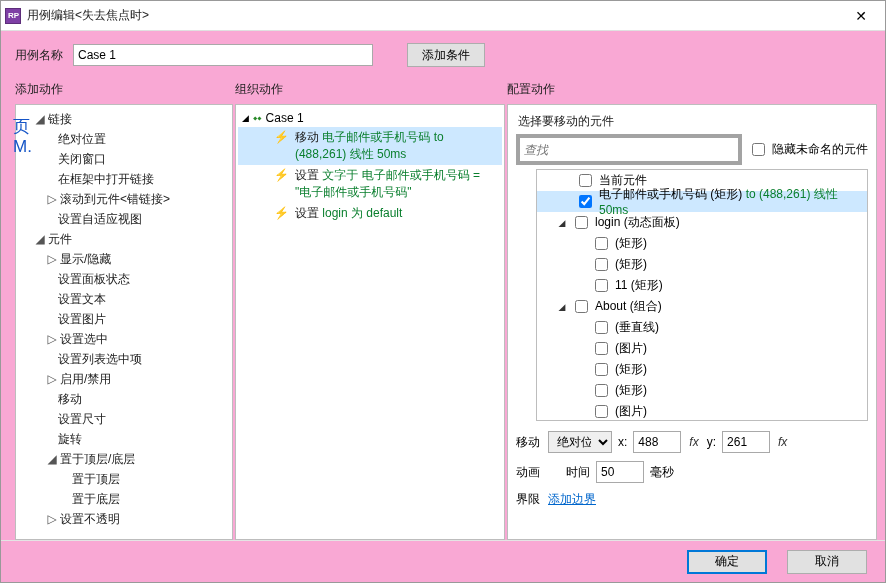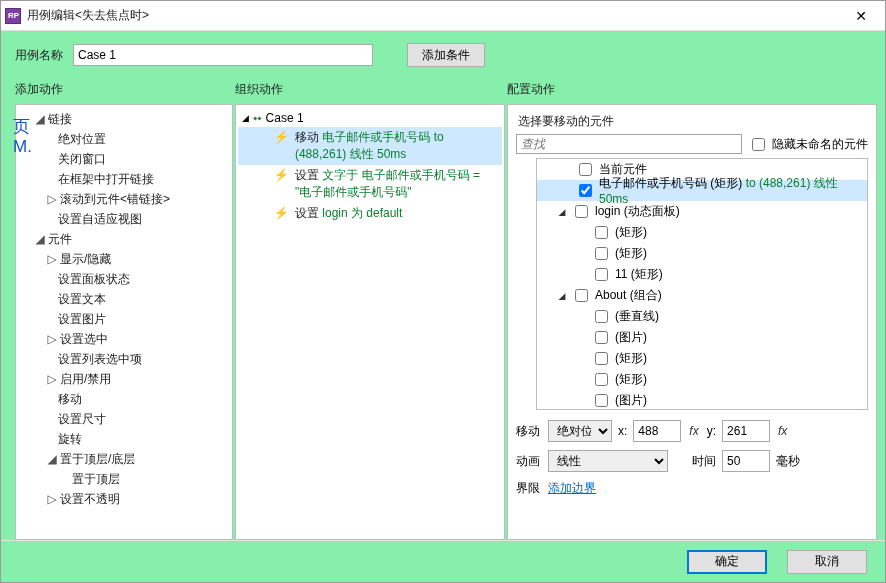--- a/index.html
+++ b/index.html
@@ -1,17 +1,17 @@
 <!DOCTYPE html>
 <html><head>
 <meta charset="utf-8">
 <style>
   * { box-sizing: border-box; font-family: "Microsoft YaHei", "Segoe UI", Tahoma, sans-serif; font-size: 12px; }
   body { margin: 0; background: #fff; }
-  .dialog { width: 886px; height: 583px; border: 1px solid #999; background: #86efac; display: flex; flex-direction: column; position: relative; }
+  .dialog { width: 886px; height: 583px; border: 1px solid #999; background: #f9a8d4; display: flex; flex-direction: column; position: relative; }
   .titlebar { height: 30px; background: #fff; border-bottom: 1px solid #e0e0e0; display: flex; align-items: center; padding: 0 4px; }
   .titlebar .icon { width: 16px; height: 16px; background: #7e3fa5; border: 1px solid #5d2d7a; margin-right: 6px; position: relative; }
   .titlebar .icon::after { content:"RP"; position:absolute; color:#fff; font-size:8px; font-weight:bold; left:2px; top:2px; }
   .titlebar .title { flex: 1; color: #222; }
   .titlebar .close { width: 40px; height: 28px; display:flex; align-items:center; justify-content:center; color:#000; font-size:14px; }
 
   .toprow { display:flex; align-items:center; gap:8px; padding:12px 14px 10px 14px; }
   .toprow label { color:#222; margin-right:2px; }
   .toprow input[type=text] { height:22px; border:1px solid #a9a9a9; padding:2px 4px; }
   .toprow .casein { width:300px; }
@@ -41,21 +41,21 @@
 
   .action { display:flex; align-items:flex-start; gap:6px; padding:2px 6px 2px 36px; line-height:17px; }
   .action.sel { background:#cde8ff; }
   .bolt { color:#999; }
   .action .txt { color:#222; }
   .green { color:#0a7f2e; }
 
   
   .sect-title { color:#222; padding:2px 0 4px 2px; }
   .searchrow { display:flex; align-items:center; gap:6px; margin-bottom:4px; }
-  .searchrow input { flex:1; height:20px; border:1px solid #a3a3a3; padding:2px 4px; color:#888; font-style:italic; }
+  .searchrow input { flex:1; height:31px; border:4px solid #a3a3a3; padding:2px 4px; color:#888; font-style:italic; }
   .chk { display:inline-flex; align-items:center; gap:4px; }
   .chk input { width:13px; height:13px; }
 
   .widlist { border:1px solid #bdbdbd; height:252px; overflow:auto;margin-left:20px; }
   .widlist .row { display:flex; align-items:center; height:21px; padding:0 4px; gap:4px; }
   .widlist .row.sel { background:#cde8ff; }
   .widlist .exp { width:10px; color:#333; font-size:9px; text-align:center; }
   .widlist .indent1 { padding-left:20px; }
   .widlist .indent2 { padding-left:38px; }
   .widlist .indent3 { padding-left:54px; }
@@ -168,20 +168,24 @@
                 <span>旋转</span>
               </li>
               <li>
                 <span class="ex">◢</span>
                 <span>置于顶层/底层</span>
               </li>
               <ul>
                 <li>
                   <span class="sp"></span>
                   <span>置于顶层</span>
+                </li>
+                <li>
+                  <span class="sp"></span>
+                  <span>置于底层</span>
                 </li>
               </ul>
               <li>
                 <span class="ex">▷</span>
                 <span>设置不透明</span>
               </li>
             </ul>
         </ul>
       </div>
     </div>
@@ -282,21 +286,20 @@
             <span>x:</span>
             <input type="text" class="small" value="488" style="">
             <span class="fxbtn">fx</span>
             <span>y:</span>
             <input type="text" class="small" value="261" style="">
             <span class="fxbtn">fx</span>
           </div>
 
           <span>动画</span>
           <div class="line">
-            <select style="width:120px;"><option>线性</option></select>
             <span style="flex:0 0 12px"></span>
             <span>时间</span>
             <input type="text" class="small" value="50" style="">
             <span>毫秒</span>
           </div>
 
           <span>界限</span>
           <div class="line">
             <span class="linklike">添加边界</span>
           </div>

